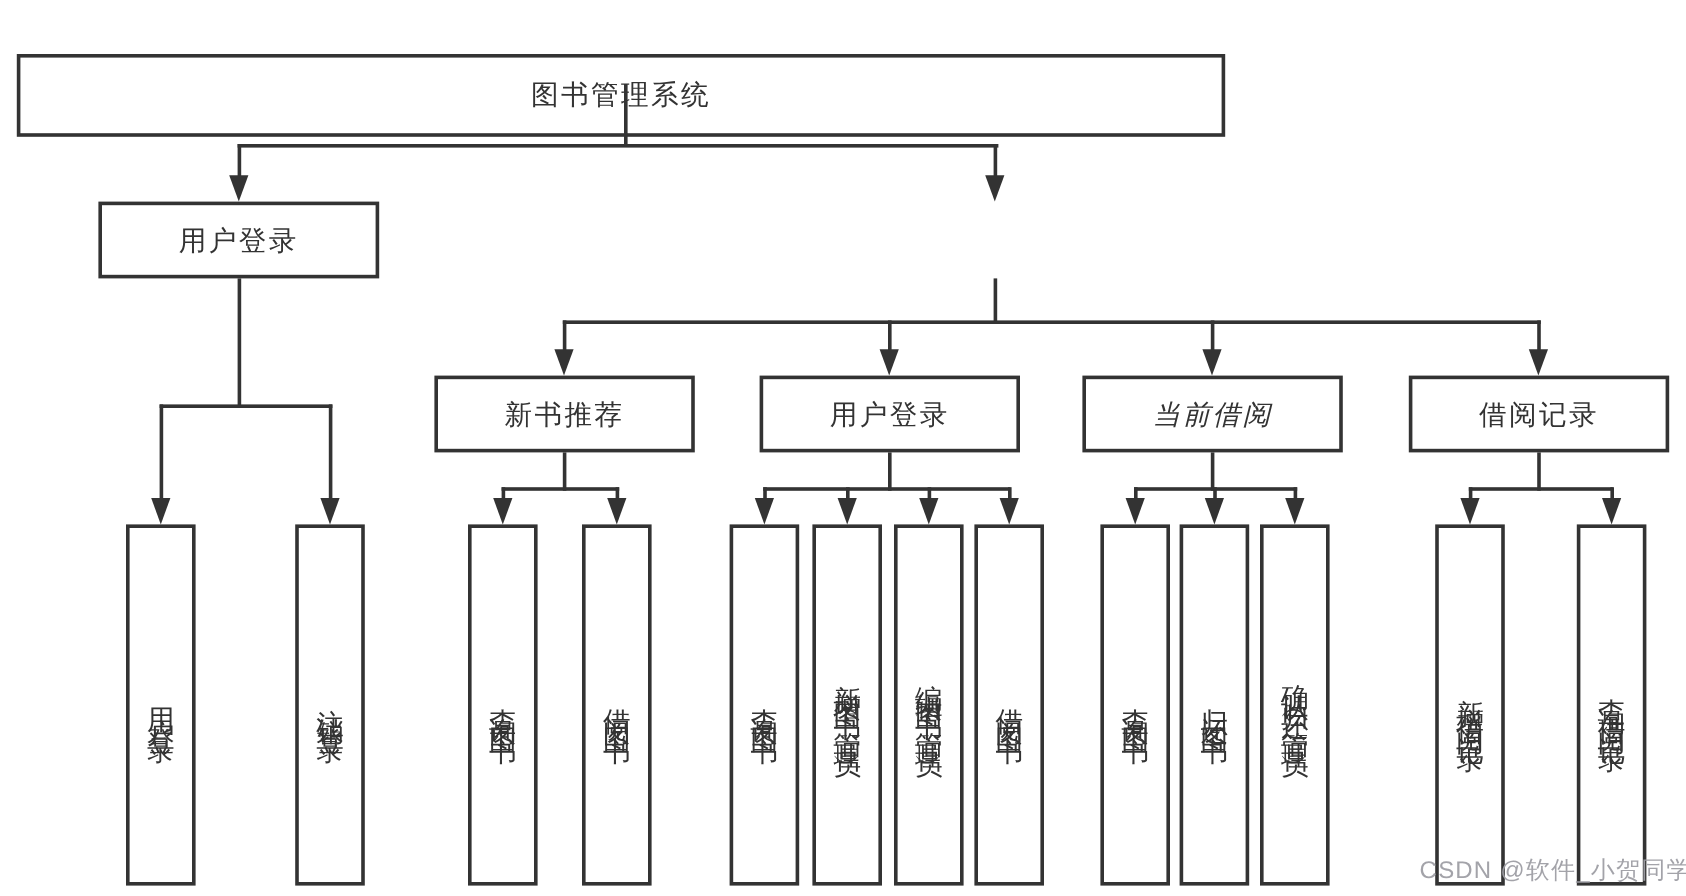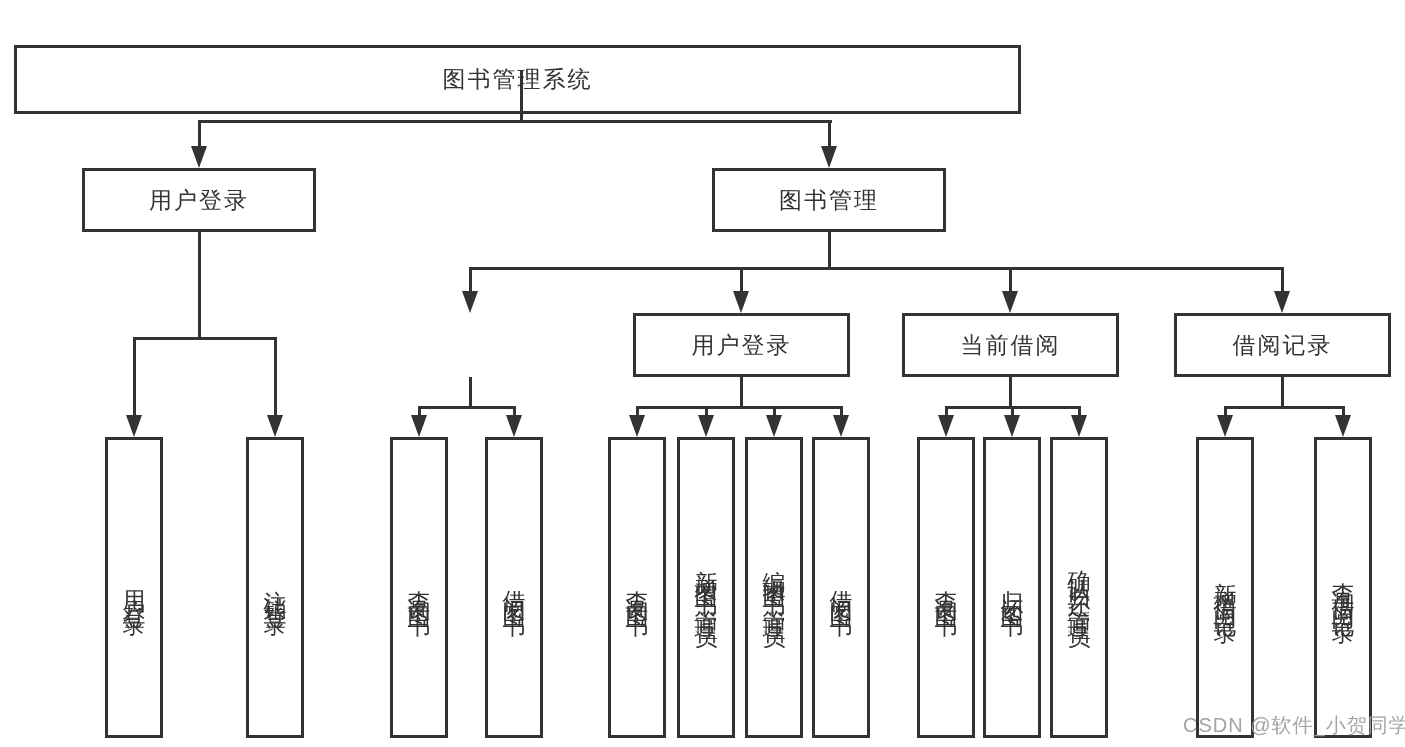--- a/index.html
+++ b/index.html
@@ -38,28 +38,28 @@
 
 <div class="canvas">
 
   <div class="node root">
     <span class="hlabel">图书管理系统</span>
   </div>
 
   <div class="node l2" style="left:82px;">
     <span class="hlabel">用户登录</span>
   </div>
-  <div class="node l2" style="left:712px;">
-    <span class="hlabel">图书管理</span>
+
+  <div class="node l3" style="left:362px;">
+    <span class="hlabel">新书推荐</span>
   </div>
-
   <div class="node l3" style="left:633px;">
     <span class="hlabel">用户登录</span>
   </div>
-  <div class="node l3" style="left:902px;">
+  <div class="node l3" style="left:902px;font-style:italic;">
     <span class="hlabel">当前借阅</span>
   </div>
   <div class="node l3" style="left:1174px;">
     <span class="hlabel">借阅记录</span>
   </div>
 
   <div class="node leaf" style="left:105px;">
     <span class="vtext">用户登录</span>
   </div>
   <div class="node leaf" style="left:246px;">

